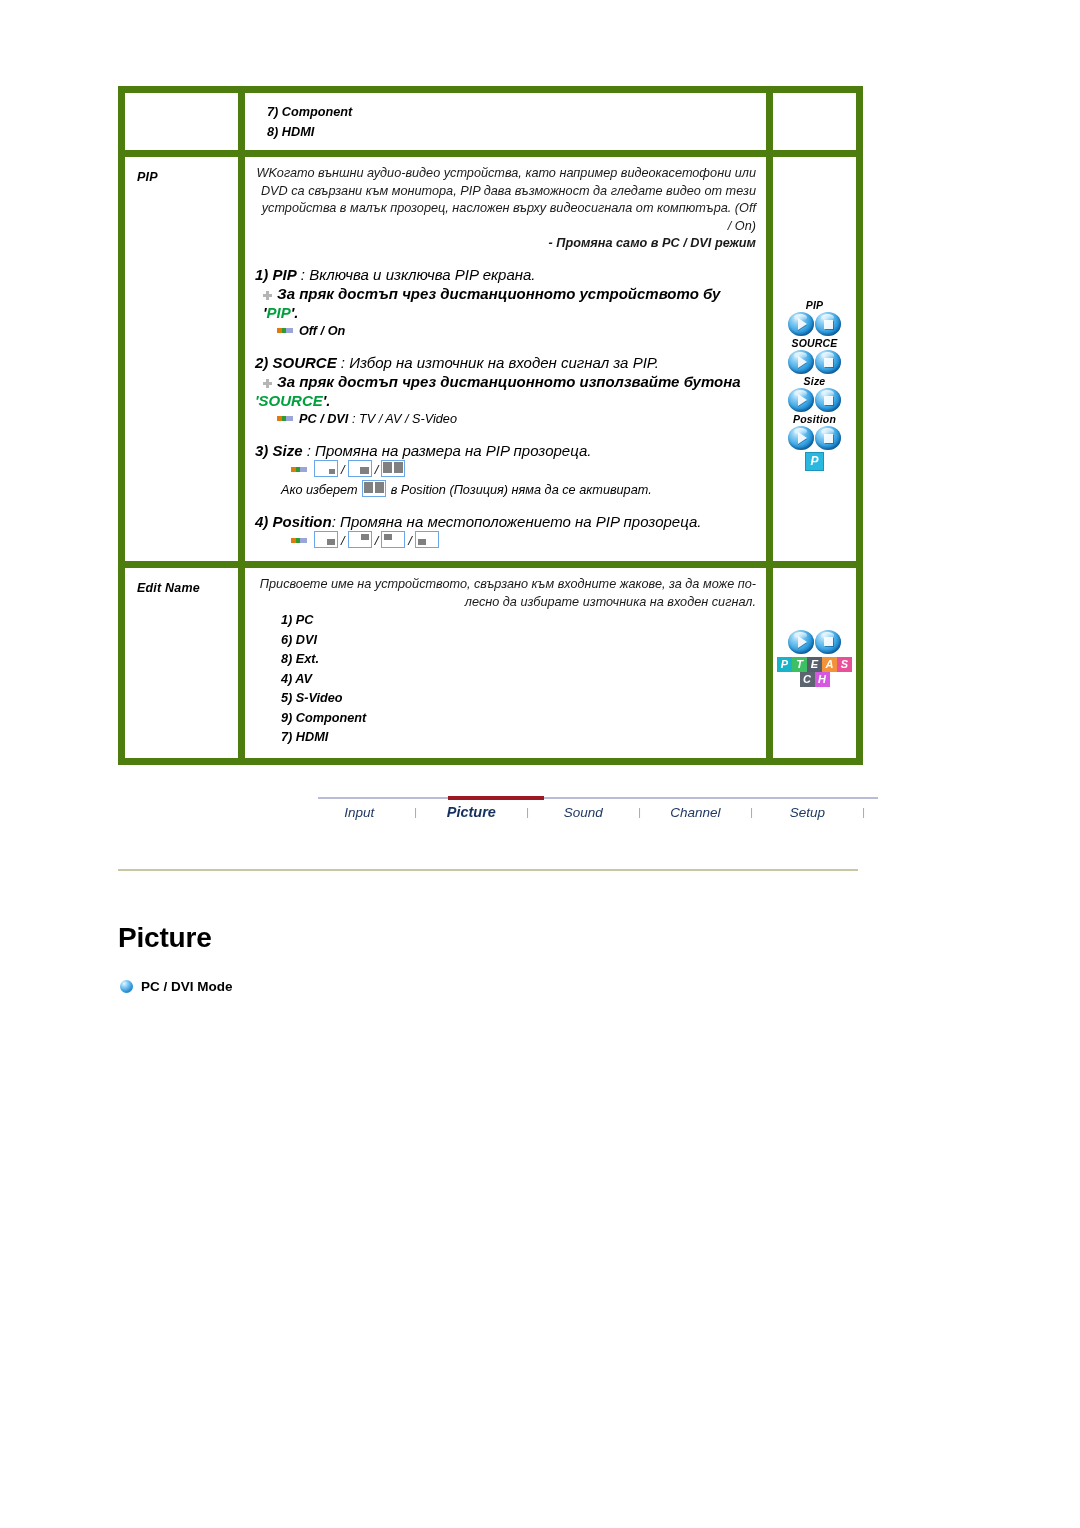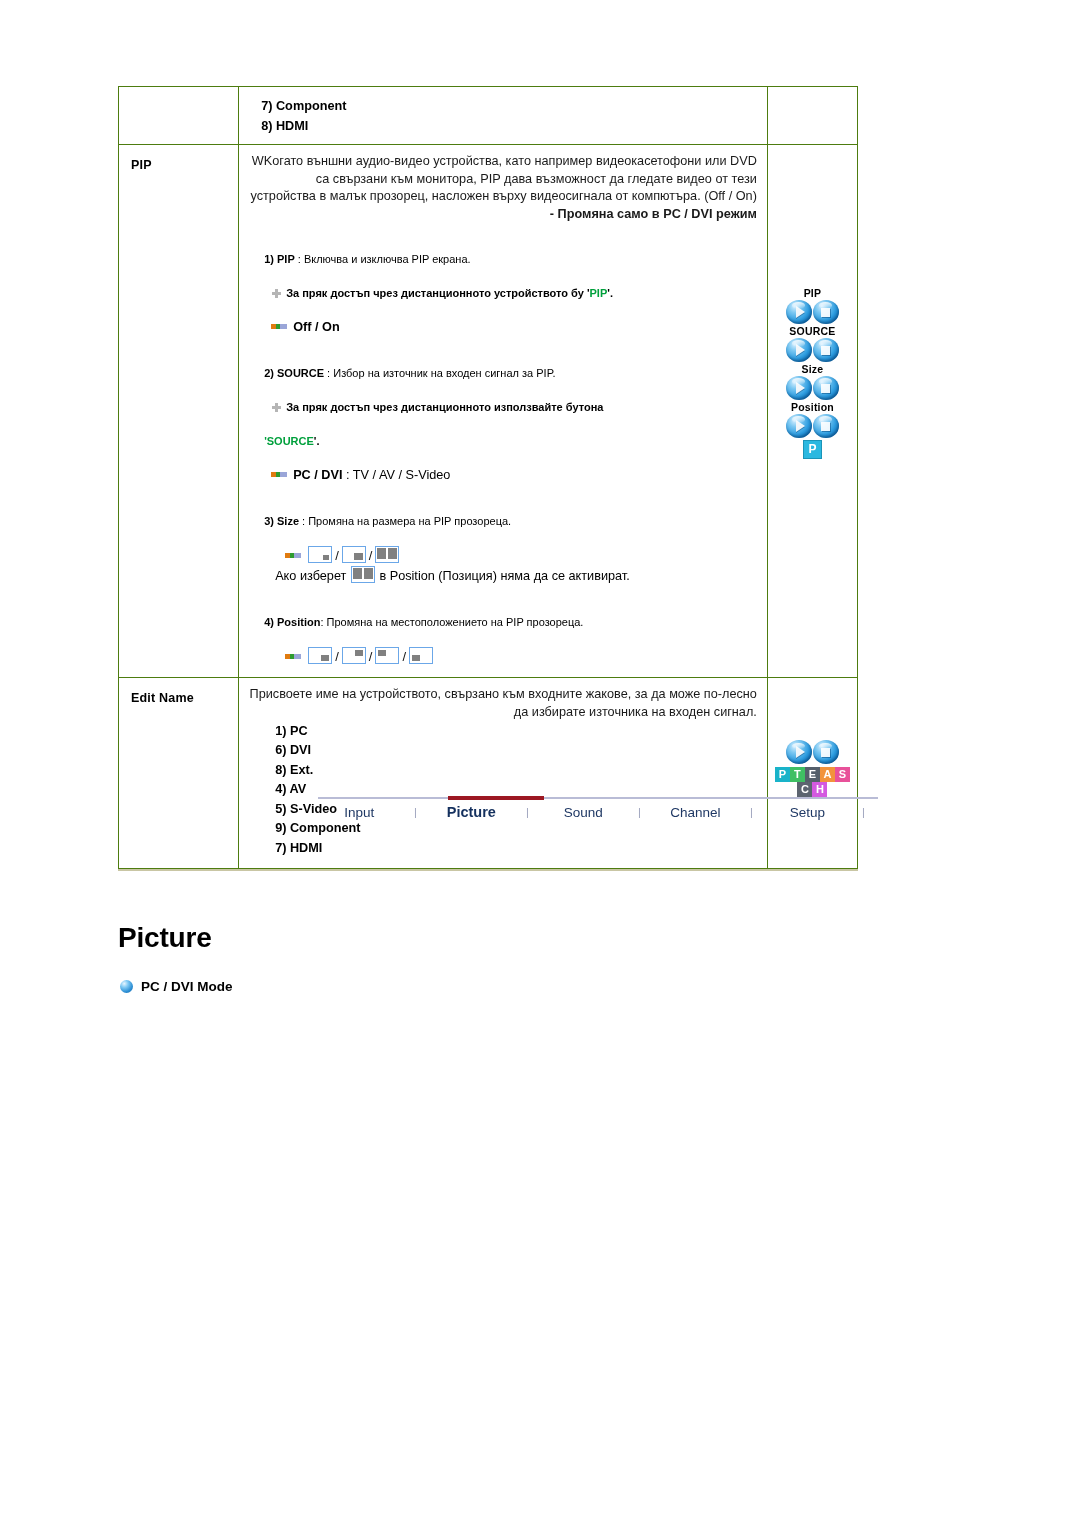--- a/index.html
+++ b/index.html
@@ -14,23 +14,24 @@
 
   
   .manual-table{
     position:absolute;
     left:118px; top:86px;
     width:740px;
     border-collapse:collapse;
     table-layout:fixed;
   }
   .manual-table td{
-    border:1px solid #4d7c0f;
+    border:7px solid #4d7c0f;
     vertical-align:top;
     padding:0;
+    font-style:italic;
   }
   .col-label{width:120px;}
   .col-body{width:528px;}
   .col-icon{width:90px;}
 
   .cell-pad{padding:8px 10px 10px 10px;}
   .cell-pad-label{padding:10px 0 10px 12px;}
 
   .row-label{
     font-size:12.5px;
@@ -42,21 +43,21 @@
   .p{
     font-size:12.7px;
     line-height:17.6px;
     margin:0;
     color:#1a1a1a;
     text-align:right;
   }
   .b{font-weight:bold;}
   .green{color:#00a03c;font-weight:bold;}
   .spacer-sm{height:12px;}
-  .numline{font-size:11px;line-height:19px;margin:15px;}
+  .numline{font-size:15px;line-height:19px;margin:0;}
   .numline .num{font-weight:bold;}
   .sub{padding-left:22px;font-size:12.7px;line-height:19px;margin:0;}
   .sub2{padding-left:36px;font-size:12.7px;line-height:19px;margin:0;}
   .list-item{
     font-weight:bold;font-size:12.7px;line-height:19.5px;margin:0;padding-left:26px;
   }
 
   
   .plus-bullet{
     display:inline-block;width:9px;height:9px;position:relative;
@@ -140,21 +141,21 @@
   .lt{
     width:15px;height:15px;line-height:15px;text-align:center;
     font-size:11px;font-weight:bold;color:#ffffff;
     font-family:"Liberation Sans", sans-serif;
   }
 
   
   .nav-wrap{position:absolute;left:318px;top:797px;width:560px;}
   .nav-rule{height:2px;background:#b9bcd6;width:560px;position:absolute;top:0;left:0;}
   .nav-active-rule{height:4px;background:#9c1822;width:96px;position:absolute;top:-1px;left:130px;}
-  .nav-items{display:flex;align-items:center;position:absolute;top:7px;left:0;width:560px;}
+  .nav-items{display:flex;align-items:center;position:absolute;top:7px;left:0;width:560px;font-style:italic;}
   .nav-item{
     color:#1f3864;font-size:13.5px;text-align:center;
   }
   .nav-item.active{font-weight:bold;color:#14305e;font-size:14.5px;}
   .nav-sep{color:#9aa0bb;font-size:11px;text-align:center;}
 
   
   .gold-rule{
     position:absolute;left:118px;top:869px;width:740px;height:2px;
     background:#c9c6a4;

